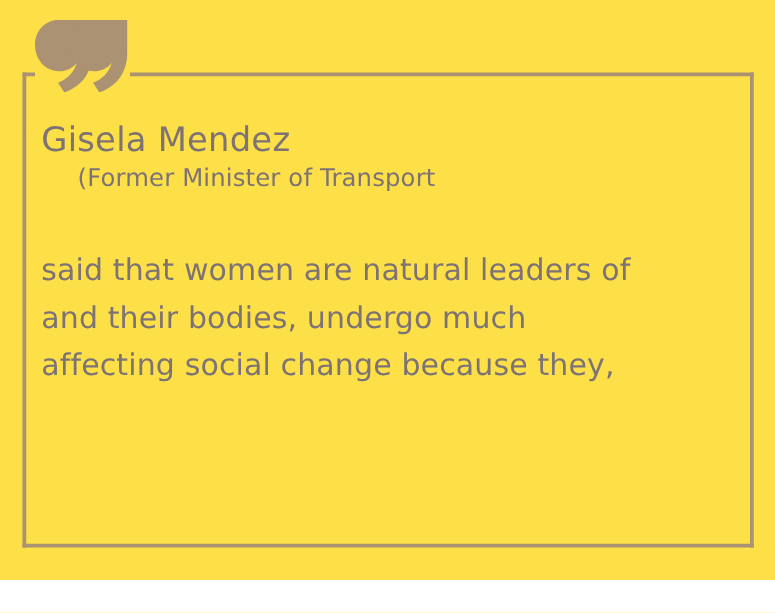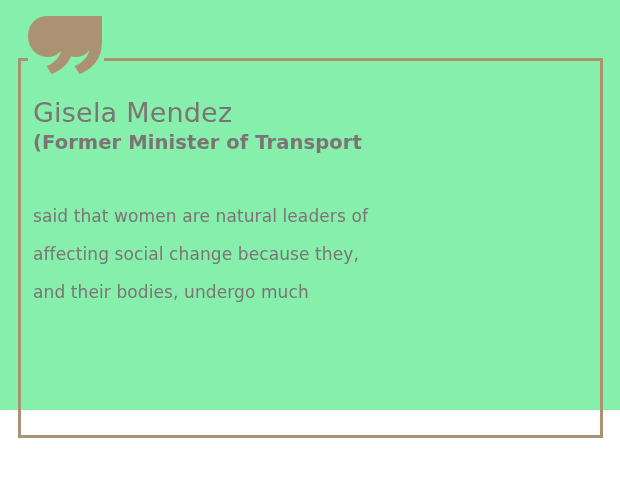--- a/index.html
+++ b/index.html
@@ -13,22 +13,22 @@
     overflow: hidden;
     font-family: "DejaVu Sans", sans-serif;
     -webkit-font-smoothing: antialiased;
   }
 
   #quote-card {
     position: absolute;
     left: 0;
     top: 0;
     width: 620px;
-    height: 410px;
-    background: #86efac;
+    height: 464px;
+    background: #fde047;
   }
 
   
   .frame-left {
     position: absolute;
     left: 18px;
     top: 58px;
     width: 3px;
     height: 380px;
     background: #ab9272;
@@ -93,29 +93,30 @@
     font-size: 27px;
     line-height: 34px;
     font-weight: 400;
     letter-spacing: 0.2px;
     white-space: nowrap;
   }
   .attrib-role {
     color: #7d7375;
     font-size: 19.5px;
     line-height: 25px;
-    font-weight: 700;
+    font-weight: 400;
     letter-spacing: 0.1px;
     white-space: nowrap;
+    margin-left: 29px;
   }
 
   .quote-body {
     margin-top: 42px;
     color: #7d7375;
-    font-size: 17px;
+    font-size: 24px;
     line-height: 38px;
     font-weight: 400;
     letter-spacing: 0.1px;
   }
   .quote-body .qline {
     white-space: nowrap;
   }
 </style>
 </head>
 <body>
@@ -137,19 +138,19 @@
 
   <div class="content">
 
     <div class="attrib-name">Gisela Mendez</div>
 
     <div class="attrib-role">(Former Minister of Transport</div>
 
 
     <div class="quote-body">
       <div class="qline">said that women are natural leaders of</div>
+      <div class="qline">and their bodies, undergo much</div>
       <div class="qline">affecting social change because they,</div>
-      <div class="qline">and their bodies, undergo much</div>
     </div>
 
   </div>
 
 </div>
 
 </body></html>

